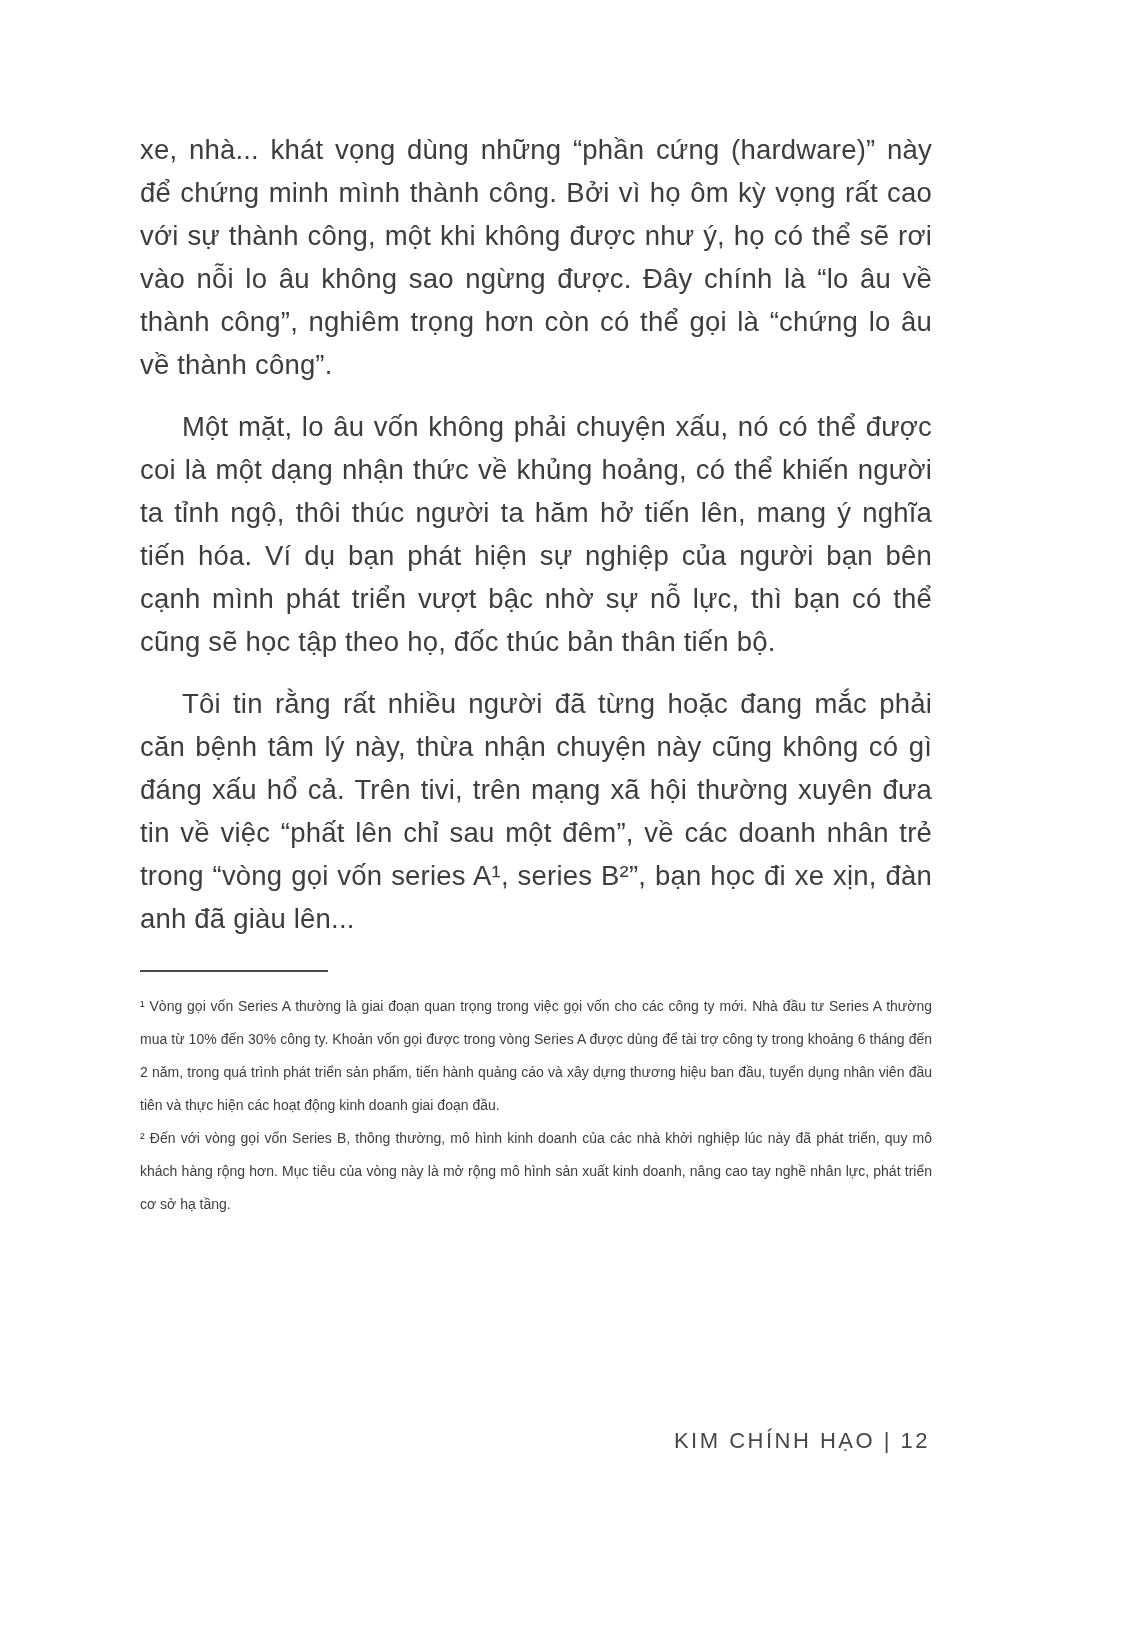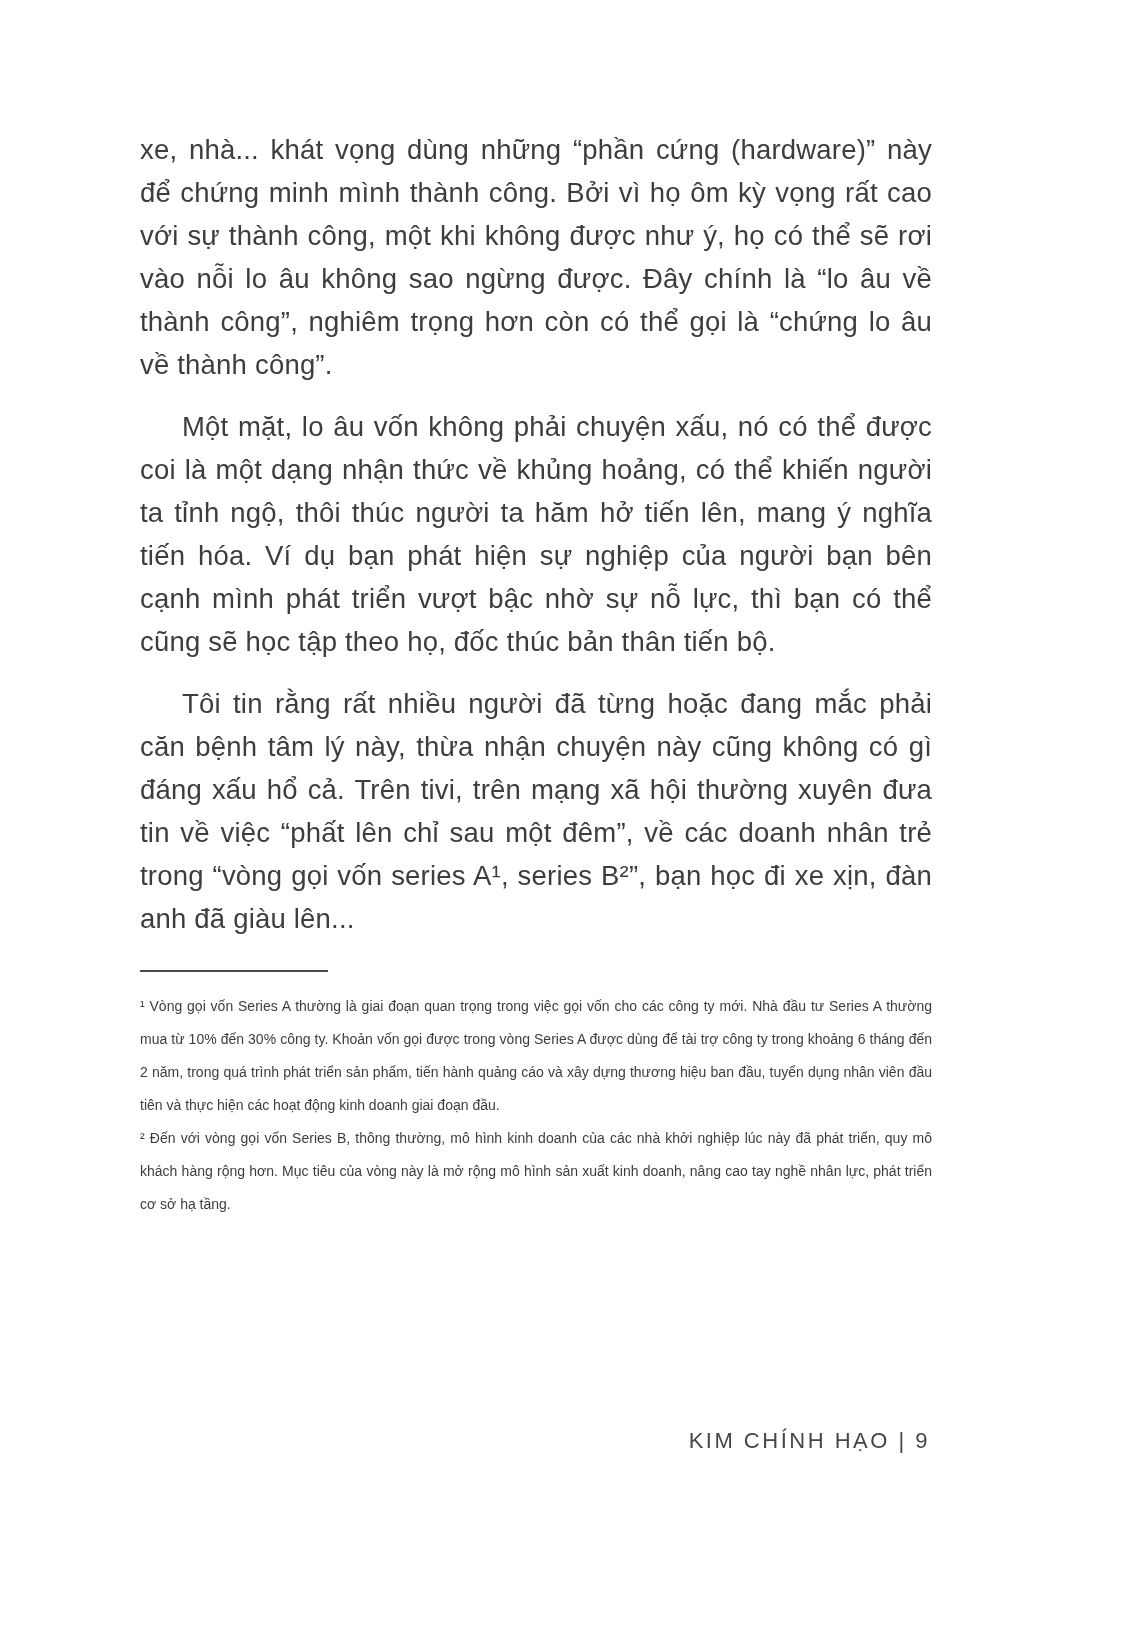--- a/index.html
+++ b/index.html
@@ -75,15 +75,15 @@
     <div class="footnote-rule"></div>
 
     <div class="footnotes">
       <p>¹ Vòng gọi vốn Series A thường là giai đoạn quan trọng trong việc gọi vốn cho các công ty mới. Nhà đầu tư Series A thường mua từ 10% đến 30% công ty. Khoản vốn gọi được trong vòng Series A được dùng để tài trợ công ty trong khoảng 6 tháng đến 2 năm, trong quá trình phát triển sản phẩm, tiến hành quảng cáo và xây dựng thương hiệu ban đầu, tuyển dụng nhân viên đầu tiên và thực hiện các hoạt động kinh doanh giai đoạn đầu.</p>
       <p>² Đến với vòng gọi vốn Series B, thông thường, mô hình kinh doanh của các nhà khởi nghiệp lúc này đã phát triển, quy mô khách hàng rộng hơn. Mục tiêu của vòng này là mở rộng mô hình sản xuất kinh doanh, nâng cao tay nghề nhân lực, phát triển cơ sở hạ tầng.</p>
     </div>
 
   </div>
 
   <div class="footer">
-    <span>KIM CHÍNH HẠO | 9</span>
+    <span>KIM CHÍNH HẠO | 12</span>
   </div>
 </div>
 
 </body></html>

